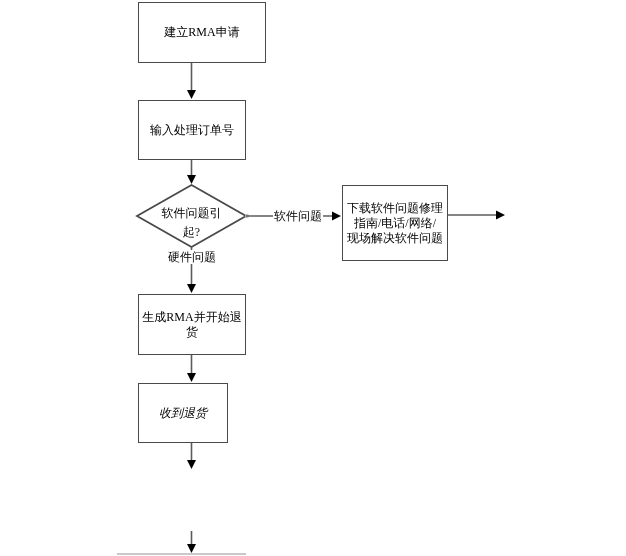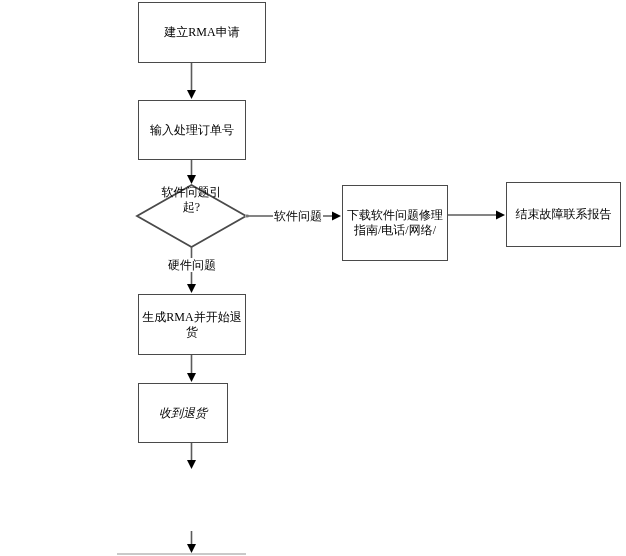--- a/index.html
+++ b/index.html
@@ -38,28 +38,28 @@
     display:flex;flex-direction:column;justify-content:center;align-items:center;
     font-size:12px;line-height:15px;text-align:center;
   }
   .edge-label{
     position:absolute;background:var(--box-fill);
     font-size:12px;line-height:14px;padding:0 1px;white-space:nowrap;
   }
   
   .pos-n1{left:138px;top:2px;width:128px;height:61px;}
   .pos-n2{left:138px;top:100px;width:108px;height:60px;}
-  .pos-d1{left:147px;top:183px;width:89px;height:34px;}
+  .pos-d1{left:147px;top:206px;width:89px;height:34px;justify-content:space-between;}
   .pos-n3{left:342px;top:185px;width:106px;height:76px;}
   .pos-n4{left:506px;top:182px;width:115px;height:65px;}
   .pos-n5{left:138px;top:294px;width:108px;height:61px;}
   .pos-n6{left:138px;top:383px;width:90px;height:60px;font-style:italic;}
   .pos-n7{left:138px;top:470px;width:108px;height:61px;}
   .pos-el1{left:273px;top:209px;font-family:Liberation Serif, serif;}
-  .pos-el2{left:167px;top:258px;}
+  .pos-el2{left:167px;top:250px;}
 </style>
 </head>
 <body>
 
 <div id="canvas">
 
   <svg id="connector-layer" viewBox="0 0 626 556" xmlns="http://www.w3.org/2000/svg">
 
     <polygon class="shape" points="191.5,185 246,216 191.5,247 137,216"></polygon>
 
@@ -100,25 +100,23 @@
     </div>
 
   <div class="diamond-text pos-d1">
       <div>软件问题引</div>
       <div>起?</div>
     </div>
 
   <div class="node pos-n3">
       <div>下载软件问题修理</div>
       <div>指南/电话/网络/</div>
+      <div>现场解决软件问题</div>
     </div>
 
-  <div class="node pos-n4">
-      <div>结束故障联系报告</div>
-    </div>
 
   <div class="node pos-n5">
       <div>生成RMA并开始退</div>
       <div>货</div>
     </div>
 
   <div class="node pos-n6">
       <div>收到退货</div>
     </div>
 

